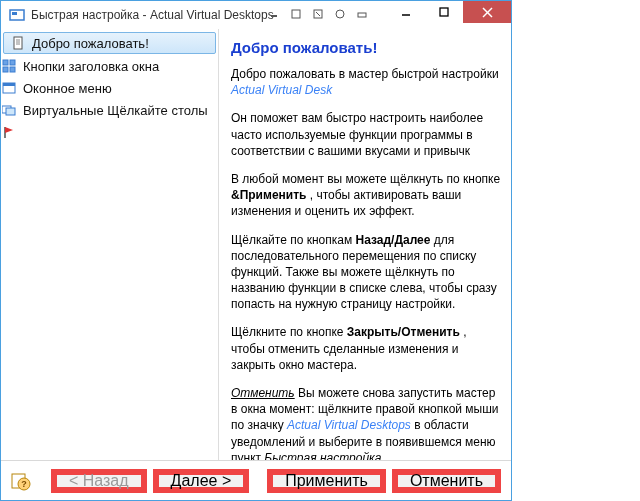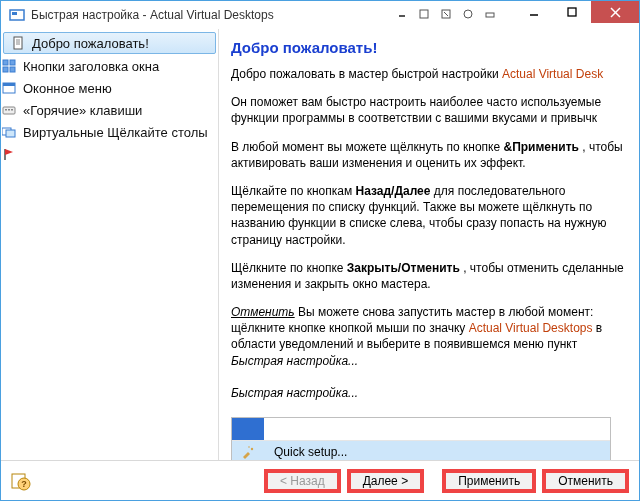--- a/index.html
+++ b/index.html
@@ -1,51 +1,51 @@
 <!DOCTYPE html>
 <html><head>
 <meta charset="utf-8">
 <style>
   * { box-sizing: border-box; }
   body { margin:0; font-family: "Segoe UI", Tahoma, sans-serif; font-size:12px; background:#fff; }
-  .window { width:640px; height:501px; border:1px solid #4aa0e0; display:flex; flex-direction:column; background:#fff; }
+  .window { width:512px; height:501px; border:1px solid #4aa0e0; display:flex; flex-direction:column; background:#fff; }
   .titlebar { height:28px; background:#fff; display:flex; align-items:center; position:relative; padding-left:8px; }
   .tb-icon { width:16px; height:16px; margin-right:6px; }
   .tb-title { flex:0 0 auto; color:#333; font-size:12px; }
   .tb-extra { position:absolute; right:140px; top:4px; display:flex; gap:4px; }
   .tb-extra span { width:18px; height:18px; display:inline-flex; align-items:center; justify-content:center; color:#555; font-size:11px; }
   .tb-sys { position:absolute; right:0; top:0; display:flex; }
   .tb-btn { width:38px; height:22px; display:flex; align-items:center; justify-content:center; }
   .tb-btn.min,.tb-btn.max { background:#fff; color:#000; border-bottom:1px solid transparent; }
   .tb-btn.close { background:#c75050; color:#fff; width:48px; }
   .body { flex:1; display:flex; overflow:hidden; }
   .sidebar { width:218px; border-right:1px solid #ddd; padding:2px 0; background:#fff; }
   .side-item { display:flex; align-items:center; padding:3px 0; cursor:default; gap:6px; }
   .side-item.selected { background:linear-gradient(#e6f2fc,#cde6fa); border:1px solid #7bb6e6; border-radius:2px; margin:1px 2px; padding:2px 6px; }
   .side-item .si-icon { width:16px; height:16px; flex:0 0 16px; display:inline-flex; align-items:center; justify-content:center; }
   .side-item .si-label { font-size:13px; color:#111; }
   .content { flex:1; padding:10px 8px 0 12px; overflow:hidden; position:relative; color:#000; }
   .h1 { color:#1a3fd0; font-size:15px; font-weight:700; margin:0 0 10px 0; }
   .para { margin:0 0 12px 0; line-height:1.35; font-size:12px; }
-  .para a, .link { color:#c2410c; text-decoration:none; }
+  .para a, .link { color:#3b82f6; font-style:italic; text-decoration:none; }
   .ital { font-style:italic; }
   .bold { font-weight:700; }
   .uline { text-decoration:underline; }
   .menu-demo { margin-top:16px; border:1px solid #bfbfbf; background:#ef4444; width:380px; }
   .menu-top { height:22px; background:#fff; display:flex; align-items:center; }
   .menu-top .bluecell { width:32px; height:22px; background:#2f6fd1; }
   .menu-rows { }
   .menu-row { display:flex; align-items:center; height:22px; border-top:1px solid #e6e6e6; position:relative; }
   .menu-row .iconcol { width:32px; height:22px; background:#f2f2f2; display:flex; align-items:center; justify-content:center; }
   .menu-row .label { padding-left:10px; flex:0 0 150px; font-size:12px; }
   .menu-row.hover { background:#cde6fa; }
   .menu-row.hover .iconcol { background:#cde6fa; }
   .footer { height:40px; border-top:1px solid #d9d9d9; display:flex; align-items:center; padding:0 10px; gap:6px; }
   .footer .spacer { flex:1; }
-  .btn { height:24px; padding:0 12px; background:#f2f2f2; border:4px solid #ef4444; font-size:12px; cursor:default; display:inline-flex; align-items:center; }
+  .btn { height:24px; padding:0 12px; background:#f2f2f2; border:6px solid #ef4444; font-size:16px; cursor:default; display:inline-flex; align-items:center; }
   .btn.disabled { color:#9a9a9a; background:#f2f2f2; }
   .help-ic { width:20px; height:20px; }
   svg { display:block; }
 </style>
 </head>
 <body>
 
 <div class="window">
   <div class="titlebar">
     <span class="tb-icon">
@@ -132,31 +132,20 @@
             <svg width="14" height="14">
               <rect x="1" y="2" width="12" height="10" fill="#fff" stroke="#3a7dd0"></rect>
               <rect x="1" y="2" width="12" height="3" fill="#3a7dd0"></rect>
             </svg>
           </span>
         <span class="si-label">Оконное меню</span>
       </div>
       <div class="side-item">
         <span class="si-icon">
             <svg width="14" height="14">
-              <rect x="1" y="4" width="12" height="7" rx="1" fill="#eee" stroke="#888"></rect>
-              <rect x="3" y="6" width="2" height="1.5" fill="#888"></rect>
-              <rect x="6" y="6" width="2" height="1.5" fill="#888"></rect>
-              <rect x="9" y="6" width="2" height="1.5" fill="#888"></rect>
-            </svg>
-          </span>
-        <span class="si-label">«Горячие» клавиши</span>
-      </div>
-      <div class="side-item">
-        <span class="si-icon">
-            <svg width="14" height="14">
               <rect x="0" y="3" width="9" height="7" fill="#fff" stroke="#3a7dd0"></rect>
               <rect x="4" y="5" width="9" height="7" fill="#cde6fa" stroke="#3a7dd0"></rect>
             </svg>
           </span>
         <span class="si-label">Виртуальные Щёлкайте столы</span>
       </div>
       <div class="side-item">
         <span class="si-icon">
             <svg width="14" height="14">
               <line x1="3" y1="2" x2="3" y2="13" stroke="#333" stroke-width="1.3"></line>
@@ -181,21 +170,21 @@
 
       <p class="para">
         <span>Щёлкайте по кнопкам </span><span class="bold">Назад/Далее</span><span> для последовательного перемещения по списку функций. Также вы можете щёлкнуть по названию функции в списке слева, чтобы сразу попасть на нужную страницу настройки.</span>
       </p>
 
       <p class="para">
         <span>Щёлкните по кнопке </span><span class="bold">Закрыть/Отменить</span><span> , чтобы отменить сделанные изменения и закрыть окно мастера.</span>
       </p>
 
       <p class="para">
-        <span class="ital uline">Отменить</span><span> Вы можете снова запустить мастер в любой момент: щёлкните кнопке кнопкой мыши по значку </span><a class="link">Actual Virtual Desktops</a><span> в области уведомлений и выберите в появившемся меню пункт </span><span class="ital">Быстрая настройка...</span><br>
+        <span class="ital uline">Отменить</span><span> Вы можете снова запустить мастер в окна момент: щёлкните правой кнопкой мыши по значку </span><a class="link">Actual Virtual Desktops</a><span> в области уведомлений и выберите в появившемся меню пункт </span><span class="ital">Быстрая настройка...</span><br>
         <br>
         <span class="ital">Быстрая настройка...</span>
       </p>
 
       <div class="menu-demo">
         <div class="menu-top">
           <div class="bluecell"></div>
         </div>
         <div class="menu-rows">
           <div class="menu-row hover">

